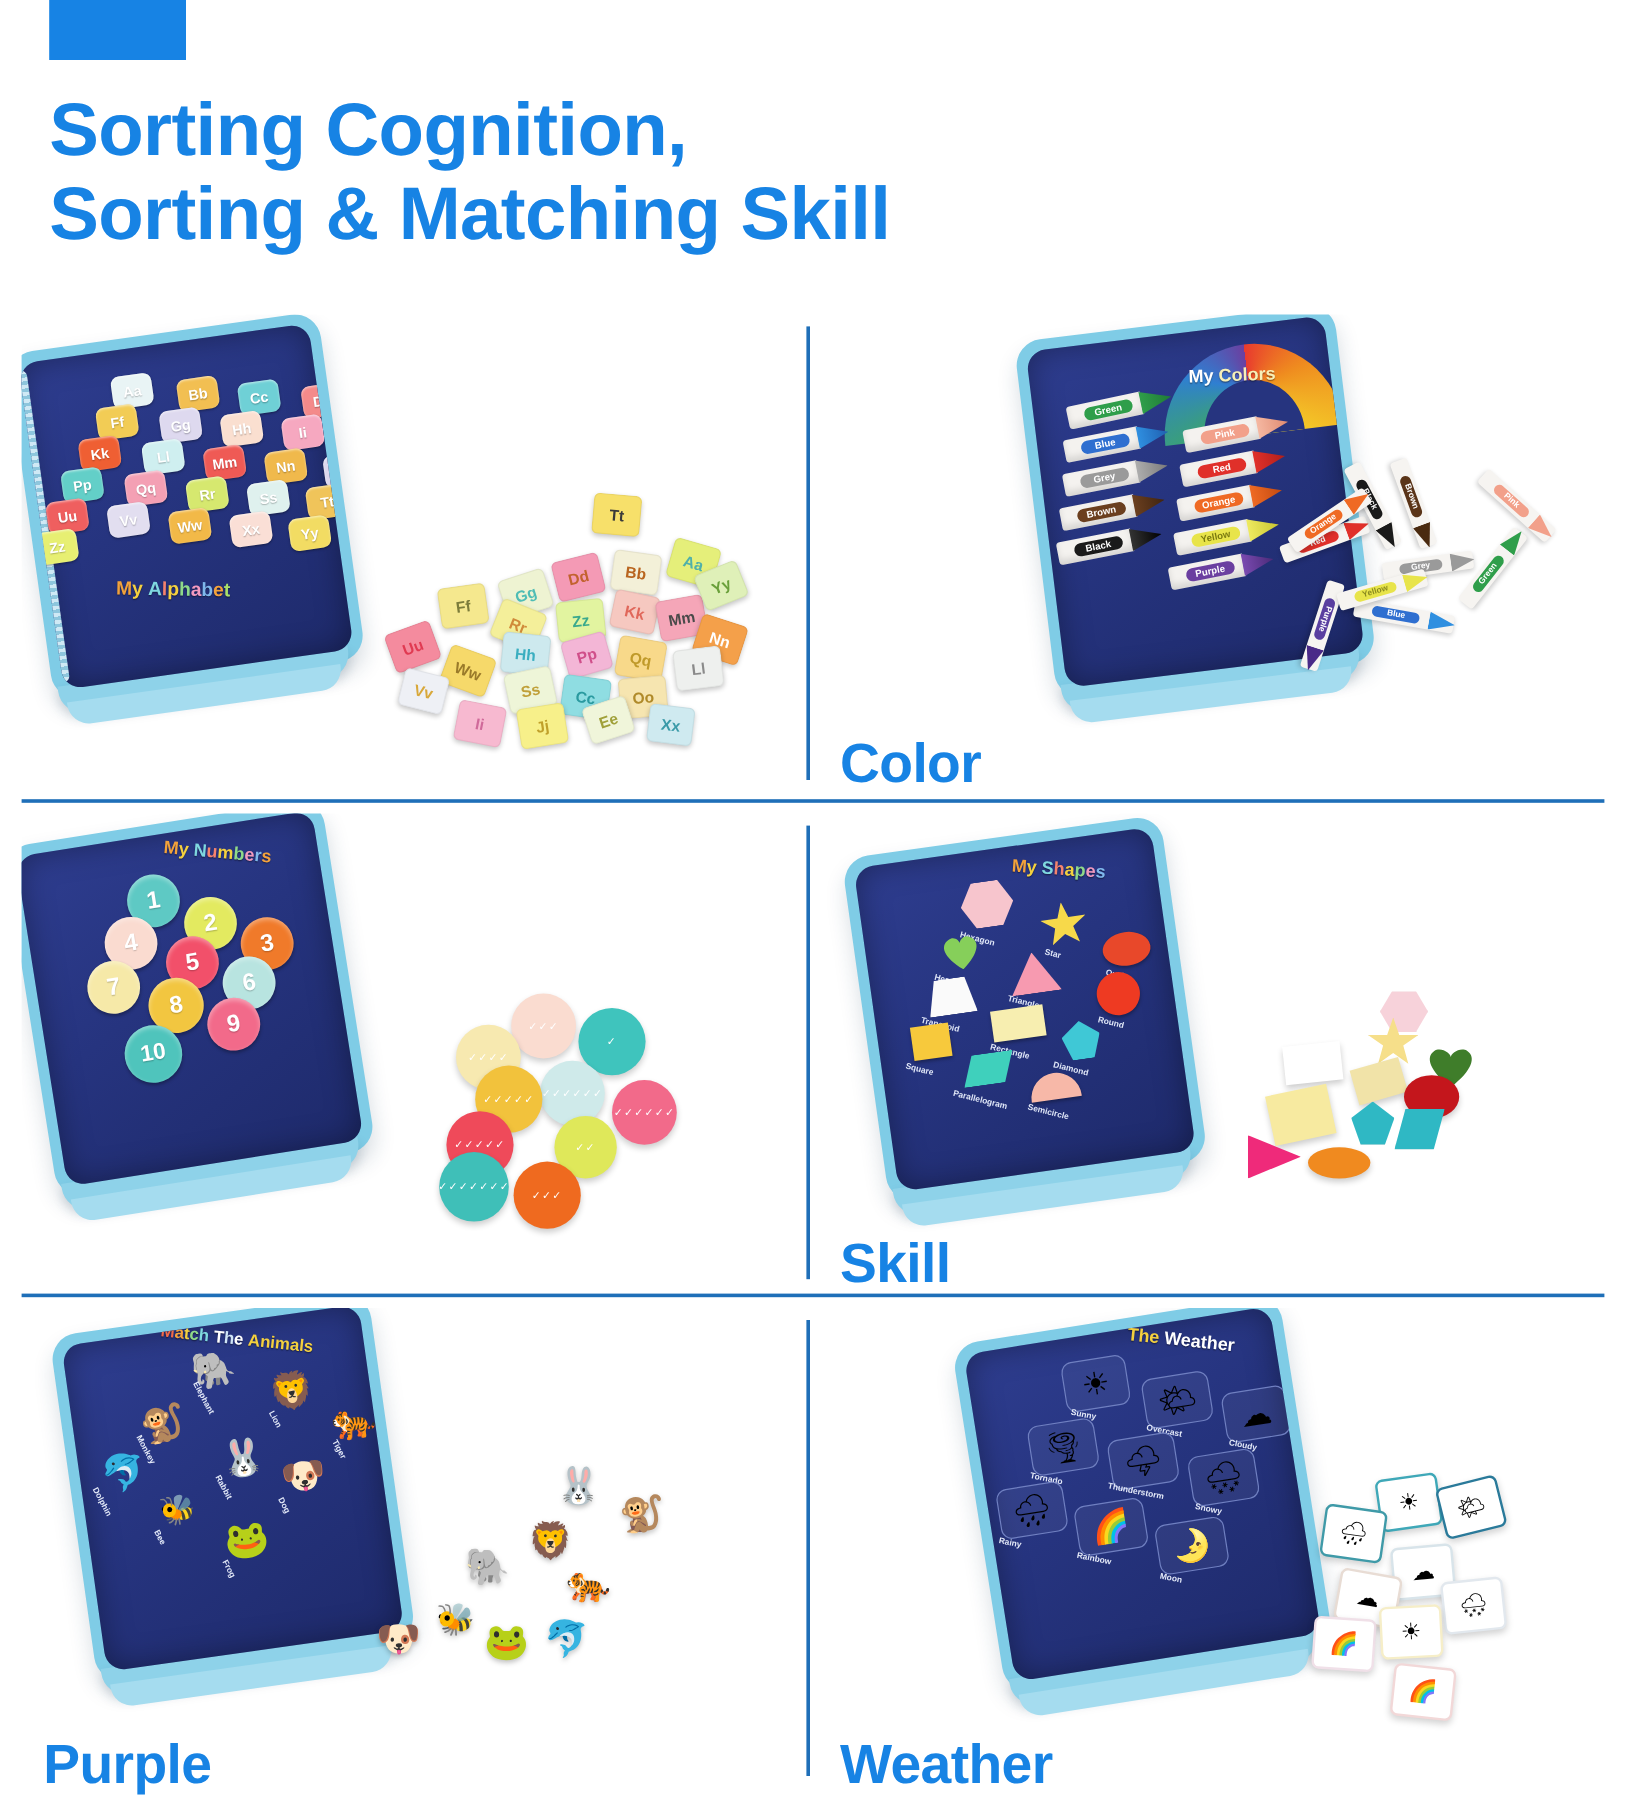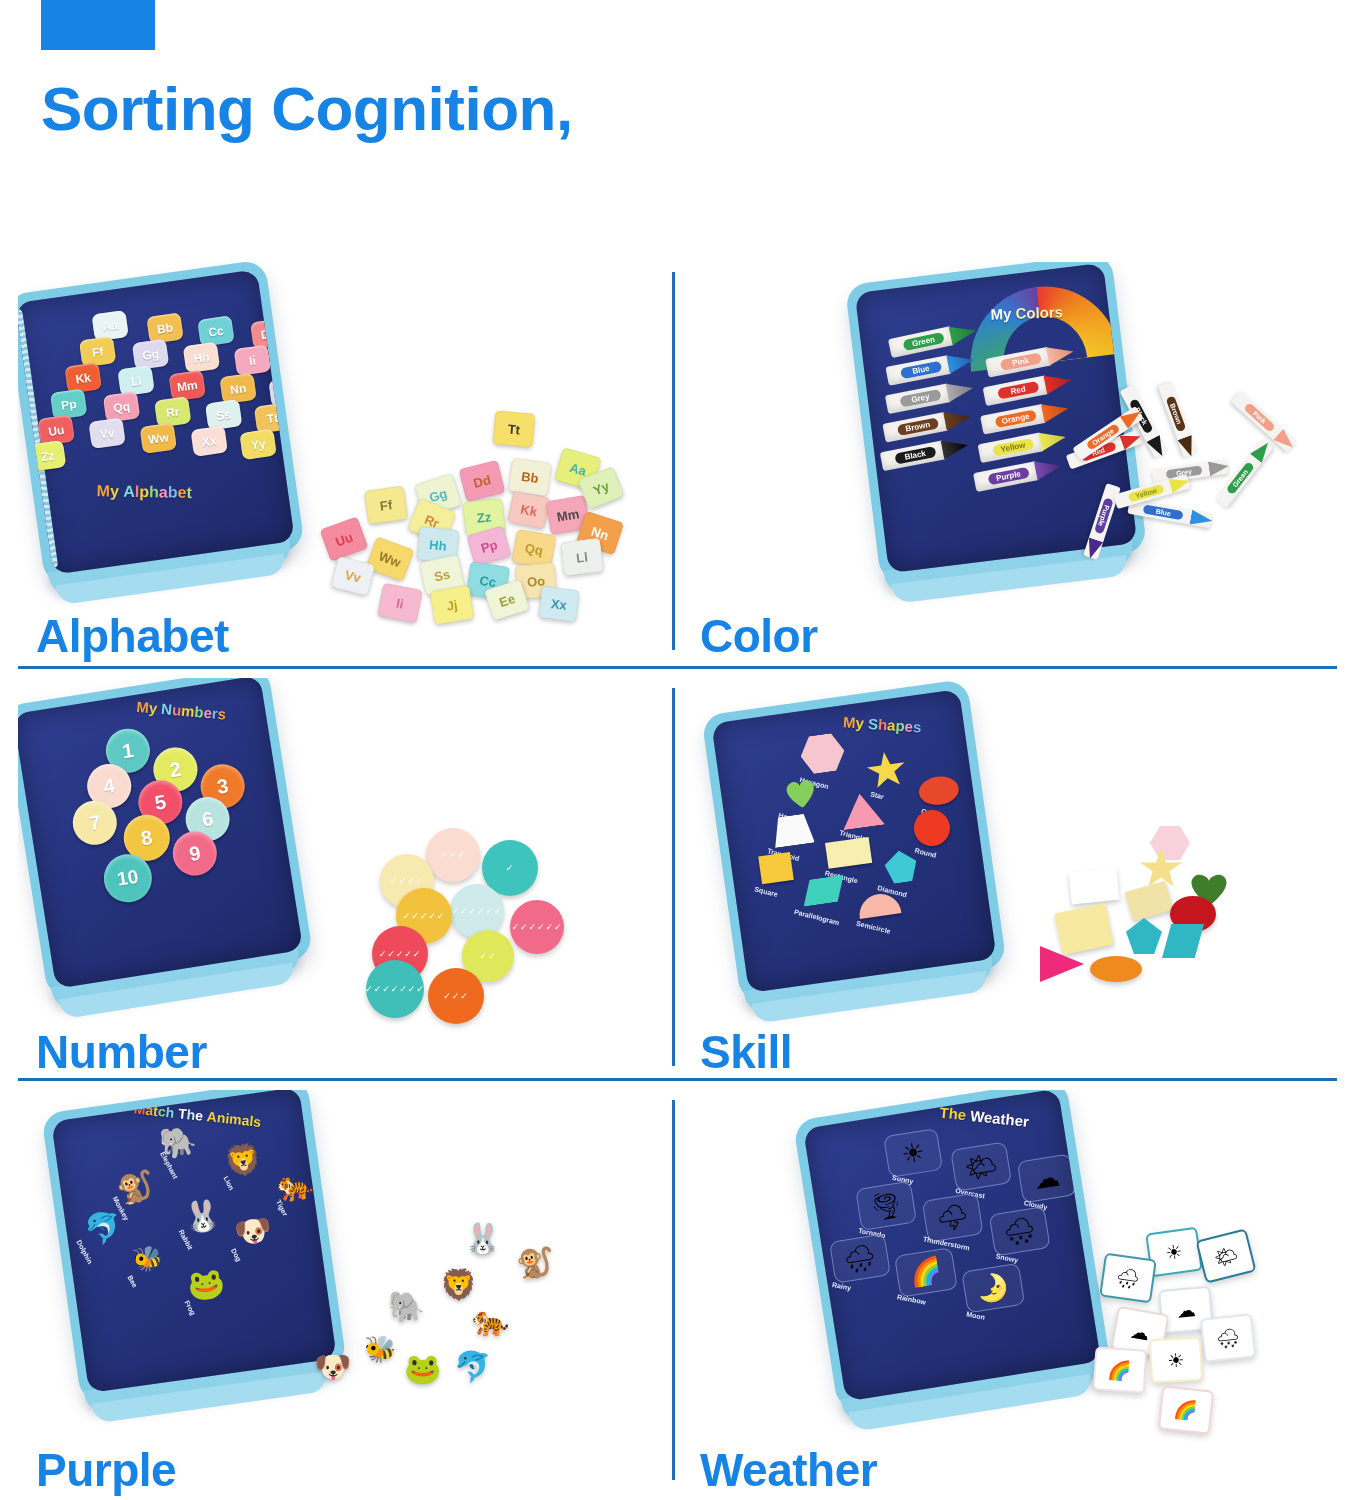--- a/index.html
+++ b/index.html
@@ -186,20 +186,21 @@
   }
 </style>
 </head>
 <body>
 
 <div id="page">
 
   <div class="brand-square"></div>
   <div class="headline">
     <span class="l1">Sorting Cognition,</span>
+    <span class="l2">Sorting &amp; Matching Skill</span>
   </div>
 
   <div class="grid">
 
     <div class="vdiv" style="left:672px; top:10px; height:378px;"></div>
     <div class="vdiv" style="left:672px; top:426px; height:378px;"></div>
     <div class="vdiv" style="left:672px; top:838px; height:380px;"></div>
     <div class="hdiv" style="top:404px;"></div>
     <div class="hdiv" style="top:816px;"></div>
 
@@ -265,21 +266,20 @@
         <div class="ptile" style="left:154px;top:152px;width:40px;height:34px;background:#8fdde2;color:#2a9aa0;transform:rotate(8deg);">Cc</div>
         <div class="ptile" style="left:202px;top:152px;width:40px;height:34px;background:#f6e5b0;color:#b08a2a;transform:rotate(-5deg);">Oo</div>
         <div class="ptile" style="left:20px;top:148px;width:38px;height:32px;background:#eef0f5;color:#d8a83a;transform:rotate(14deg);">Vv</div>
         <div class="ptile" style="left:118px;top:176px;width:40px;height:34px;background:#f7f08a;color:#c0a02a;transform:rotate(-9deg);">Jj</div>
         <div class="ptile" style="left:66px;top:174px;width:40px;height:34px;background:#f7b9d0;color:#d06a9a;transform:rotate(11deg);">Ii</div>
         <div class="ptile" style="left:174px;top:172px;width:38px;height:32px;background:#f0f5da;color:#a0a03a;transform:rotate(-18deg);">Ee</div>
         <div class="ptile" style="left:226px;top:176px;width:38px;height:32px;background:#cfeaf0;color:#3a9aa8;transform:rotate(7deg);">Xx</div>
         <div class="ptile" style="left:268px;top:60px;width:38px;height:32px;background:#dff0b8;color:#6aa03a;transform:rotate(-22deg);">Yy</div>
       </div>
 
-      <div class="cat-label">Alphabet</div>
     </div>
 
     <div class="cell col-b row-1">
       <div class="book" style="left:180px; top:6px; width:268px; height:300px; transform:rotate(-7deg);">
         <div class="edge2"></div>
           <div class="edge3"></div>
         <div class="cover">
           <div class="rainbow" style="left:106px; top:16px; width:150px; height:76px;">
             <div class="inner"></div>
           </div>
@@ -424,21 +424,20 @@
         <div class="pdisc" style="left:14px;top:26px;width:54px;height:54px;background:#f7e9b0;">✓✓✓✓</div>
         <div class="pdisc" style="left:84px;top:56px;width:54px;height:54px;background:#cfeaea;">✓✓✓✓✓✓</div>
         <div class="pdisc" style="left:30px;top:60px;width:56px;height:56px;background:#f2c23c;">✓✓✓✓✓</div>
         <div class="pdisc" style="left:144px;top:72px;width:54px;height:54px;background:#f26a8a;">✓✓✓✓✓✓</div>
         <div class="pdisc" style="left:6px;top:98px;width:56px;height:56px;background:#ef4a5a;">✓✓✓✓✓</div>
         <div class="pdisc" style="left:96px;top:102px;width:52px;height:52px;background:#dfe85a;">✓✓</div>
         <div class="pdisc" style="left:0px;top:132px;width:58px;height:58px;background:#3fbfb8;">✓✓✓✓✓✓✓</div>
         <div class="pdisc" style="left:62px;top:140px;width:56px;height:56px;background:#ef6a1f;">✓✓✓</div>
       </div>
 
-      <div class="cat-label">Number</div>
     </div>
 
     <div class="cell col-b row-2">
       <div class="book" style="left:38px; top:18px; width:268px; height:290px; transform:rotate(-8deg);">
         <div class="edge2"></div>
           <div class="edge3"></div>
         <div class="cover">
           <div class="cover-title" style="left:130px; top:16px; font-size:15px; transform:rotate(12deg);">
             <span style="color:#f2a23c">M</span><span style="color:#f4d03f">y</span><span>&nbsp;</span><span style="color:#7fd8e0">S</span><span style="color:#f4836f">h</span><span style="color:#f4d03f">a</span><span style="color:#8fd98a">p</span><span style="color:#f29ac0">e</span><span style="color:#7fb8ec">s</span>
           </div>

